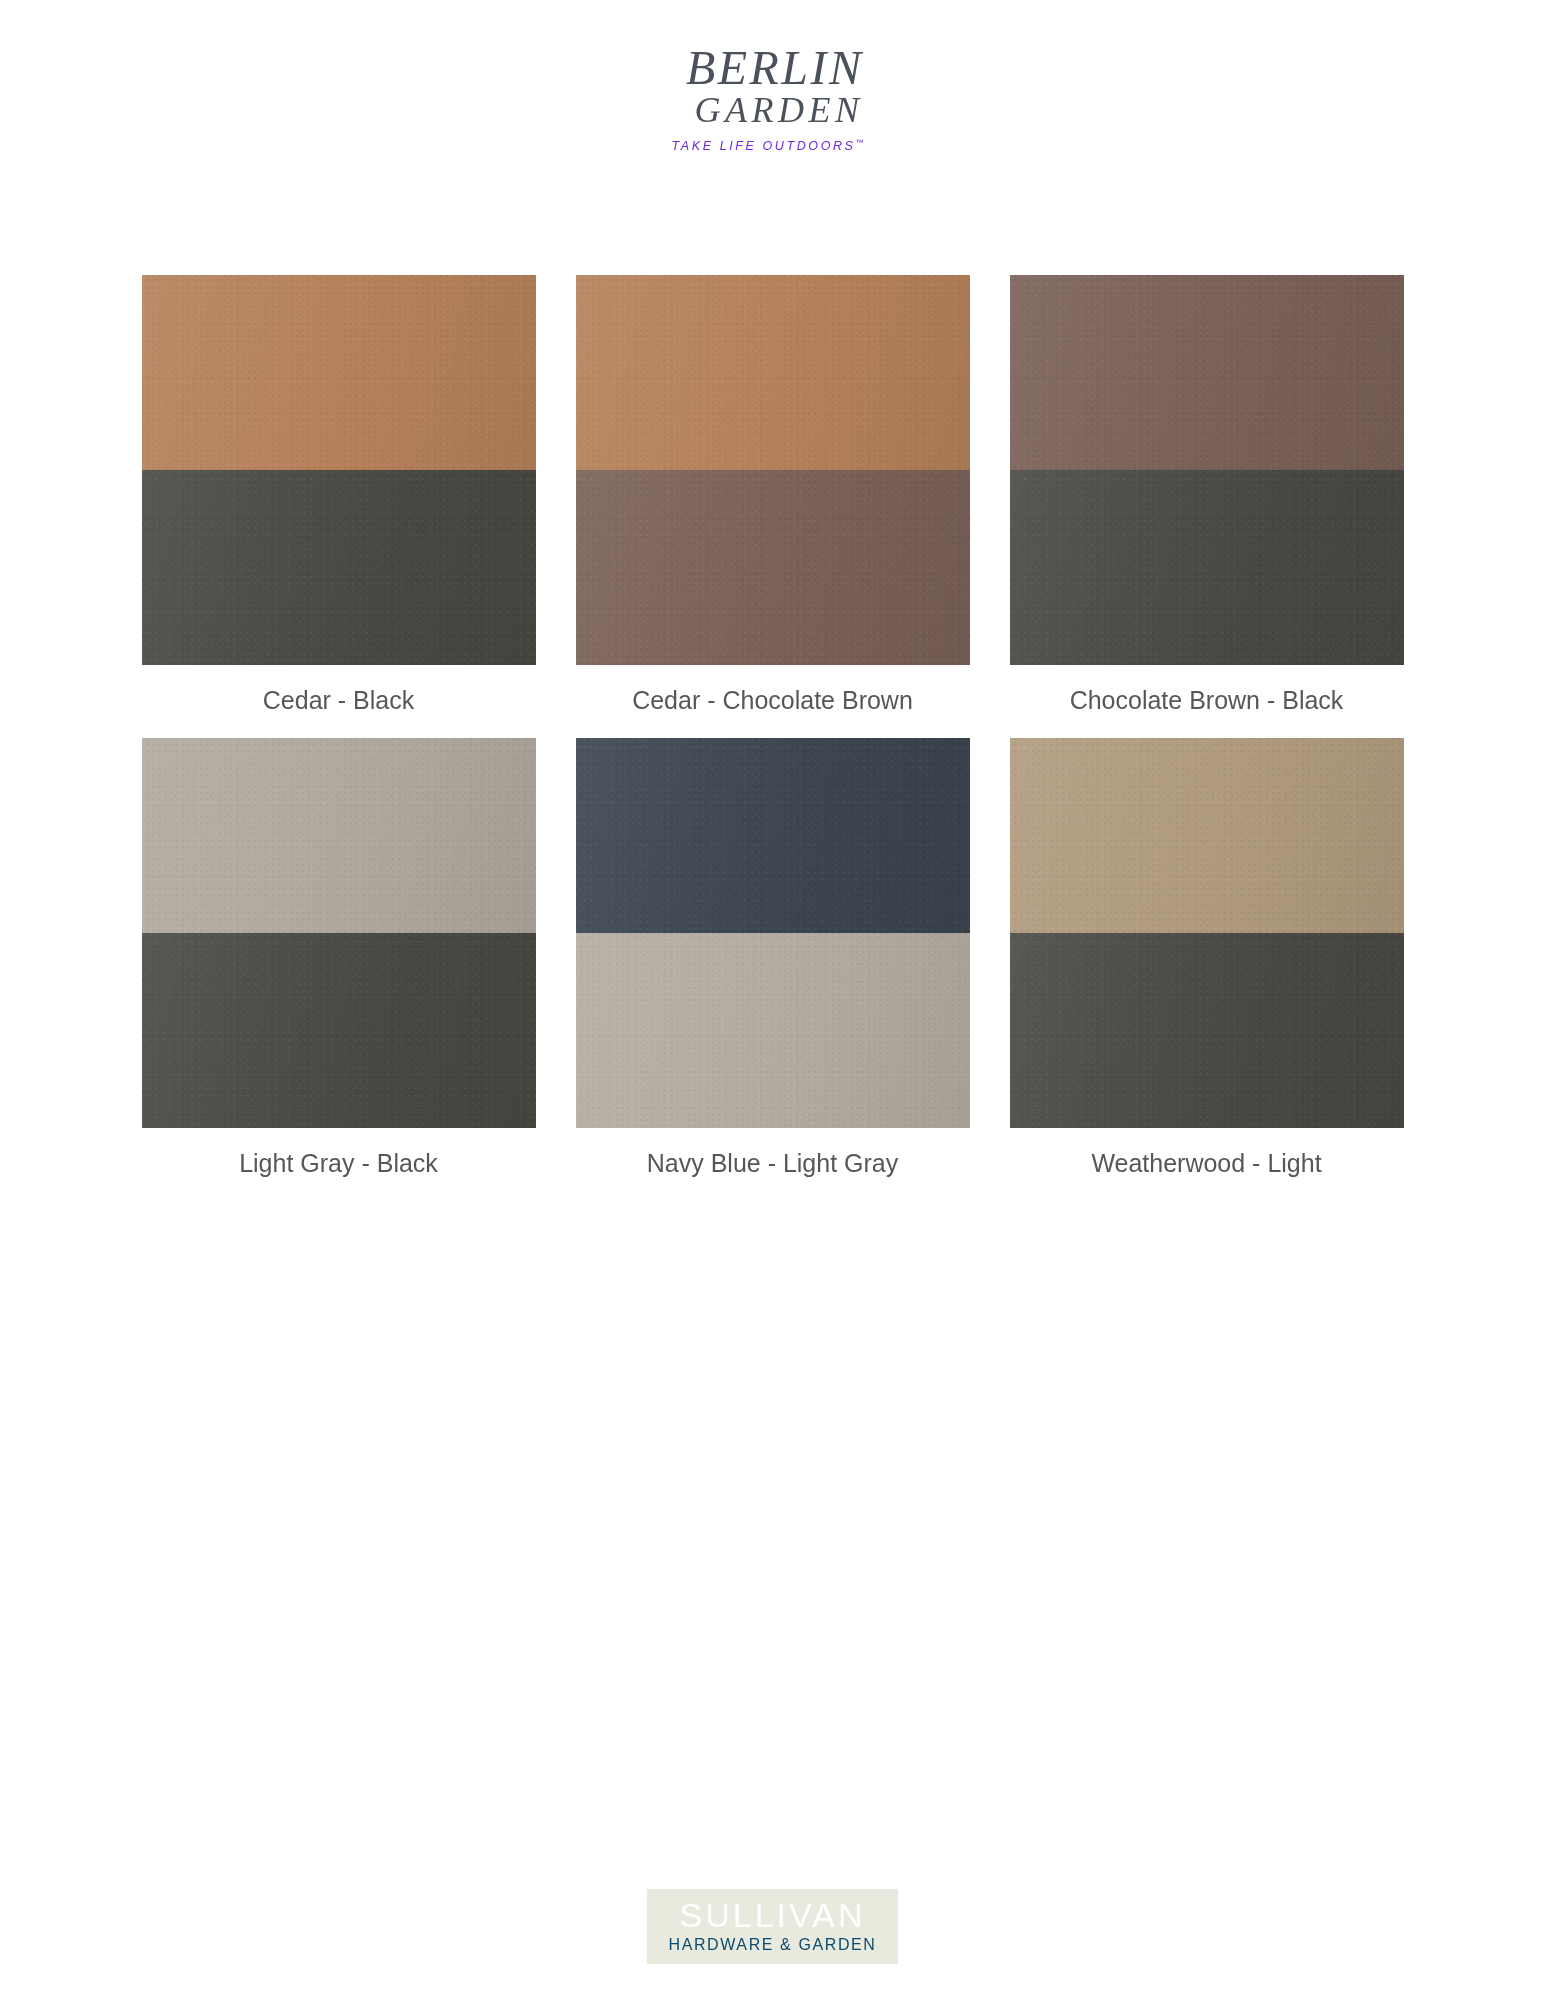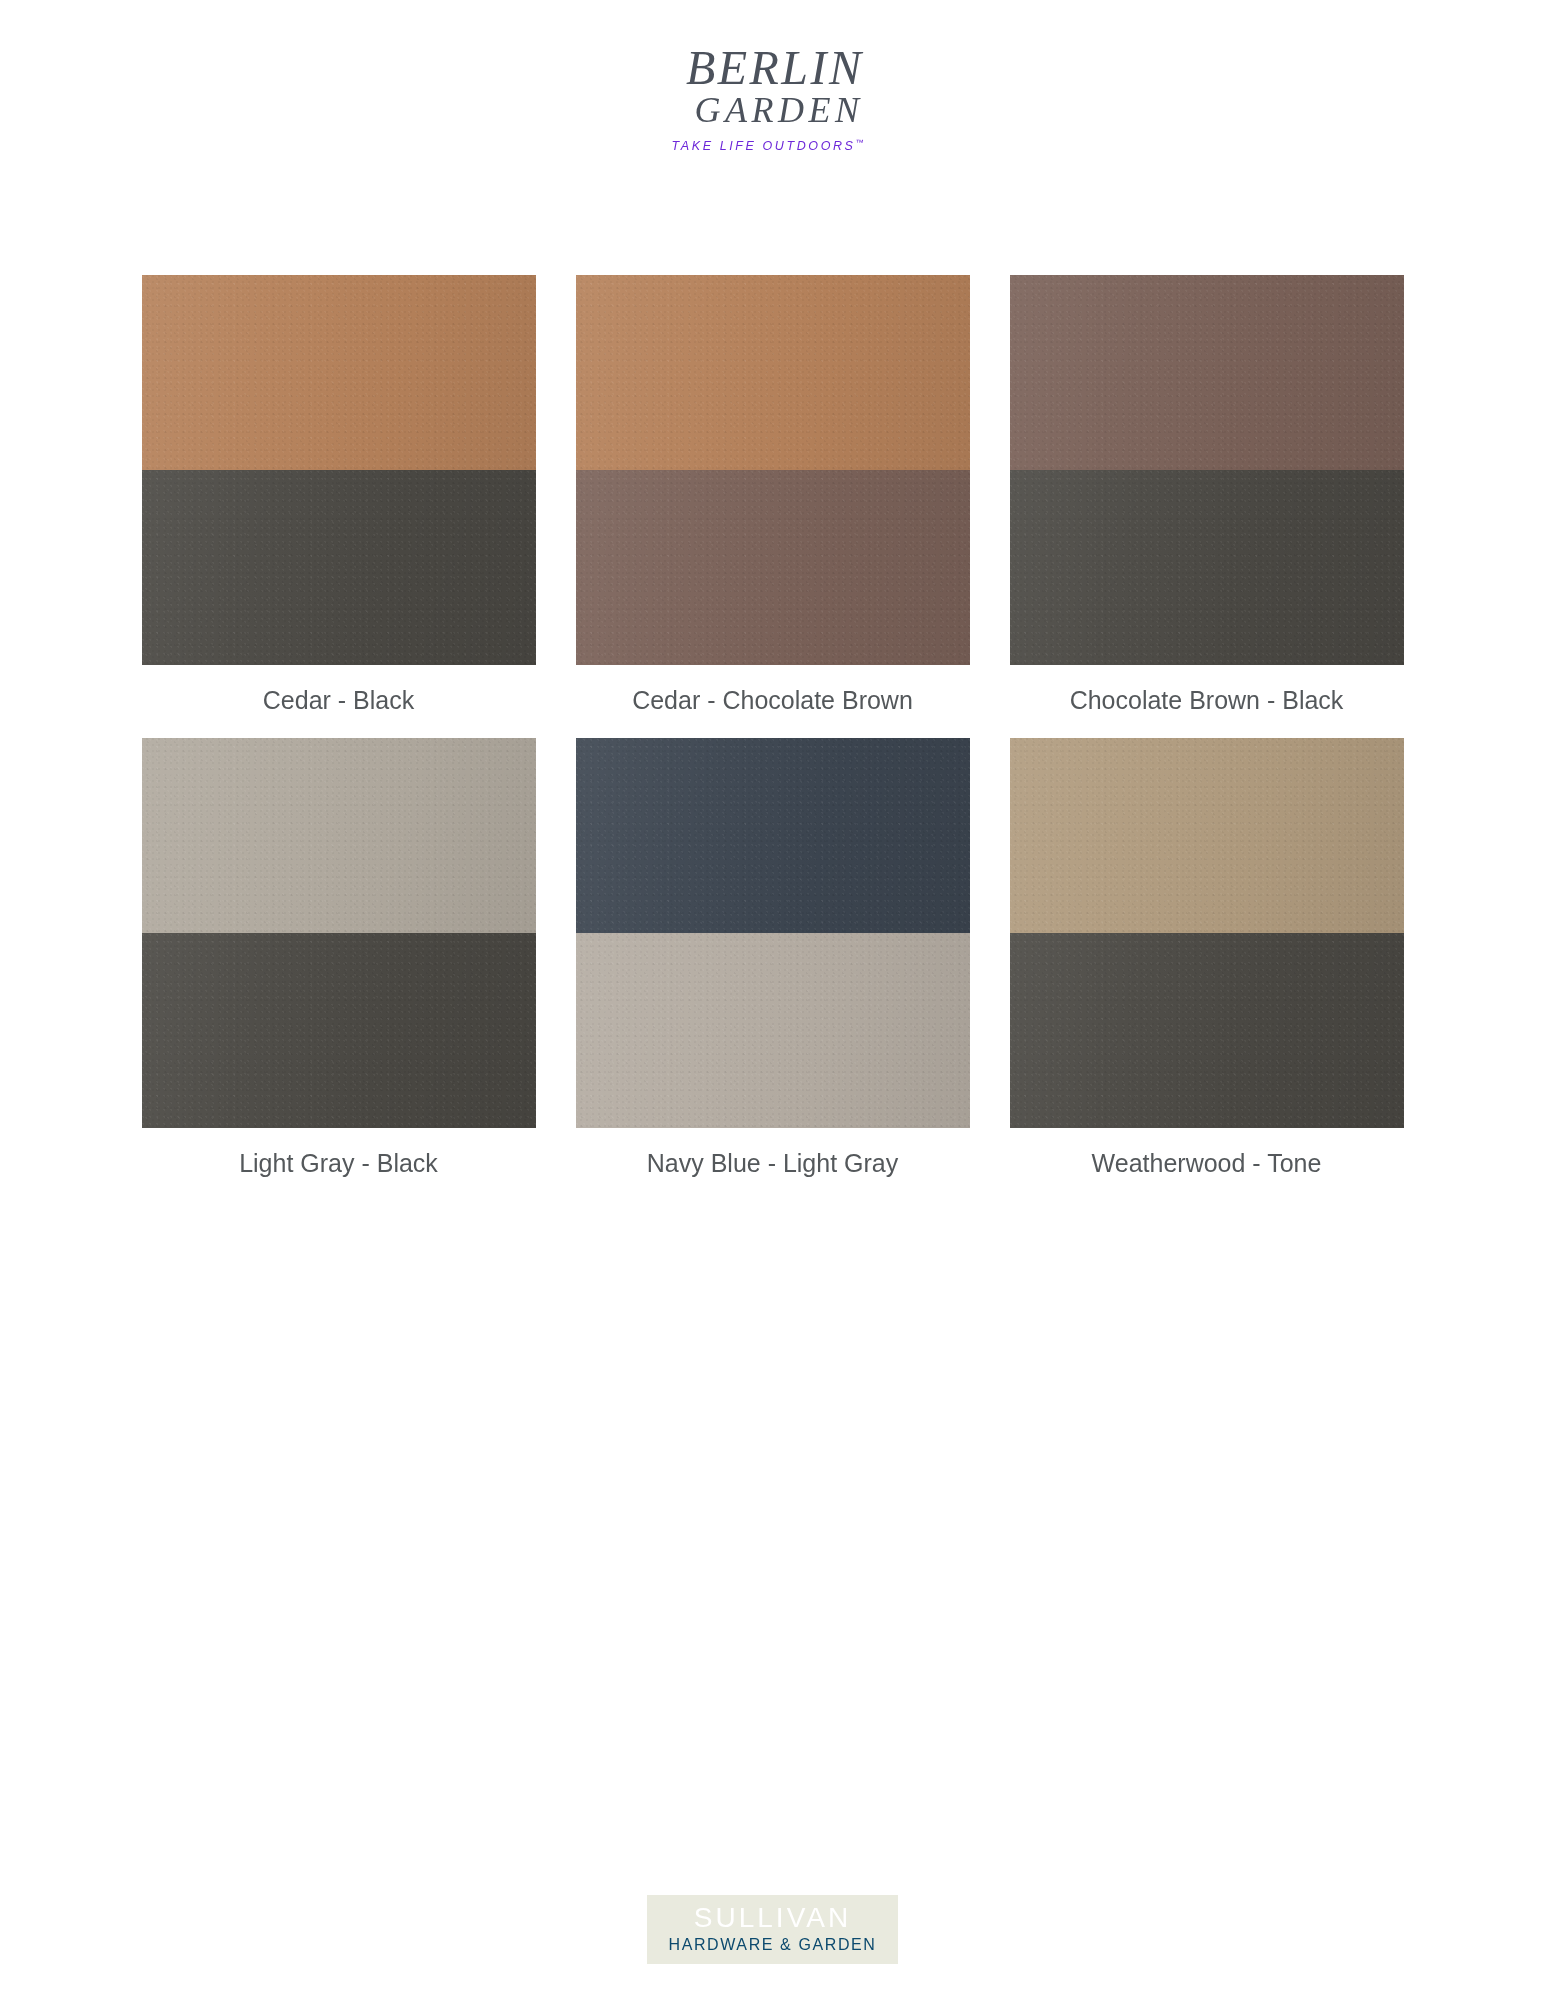--- a/index.html
+++ b/index.html
@@ -156,21 +156,21 @@
     justify-content: center;
   }
   .sullivan-logo {
     background: #e9eade;
     padding: 9px 22px 11px 22px;
     text-align: center;
     line-height: 1;
   }
   .sullivan-name {
     font-family: "Liberation Sans", sans-serif;
-    font-size: 28px;
+    font-size: 34px;
     font-weight: 400;
     letter-spacing: 3px;
     color: #ffffff;
     display: block;
   }
   .sullivan-sub {
     font-family: Liberation Sans, sans-serif;
     font-size: 16px;
     font-weight: 400;
     letter-spacing: 1.6px;
@@ -241,21 +241,21 @@
         <div class="swatch-half" style="background-color: rgb(180, 172, 162);"></div>
       </div>
       <div class="caption">Navy Blue - Light Gray</div>
     </div>
 
     <div class="card">
       <div class="swatch">
         <div class="swatch-half" style="background-color: rgb(176, 155, 126);"></div>
         <div class="swatch-half" style="background-color: rgb(74, 72, 67);"></div>
       </div>
-      <div class="caption">Weatherwood - Tone</div>
+      <div class="caption">Weatherwood - Light</div>
     </div>
 
   </div>
 
 
 </div>
 
 <div class="footer">
   <div class="sullivan-logo">
     <span class="sullivan-name">SULLIVAN</span>

